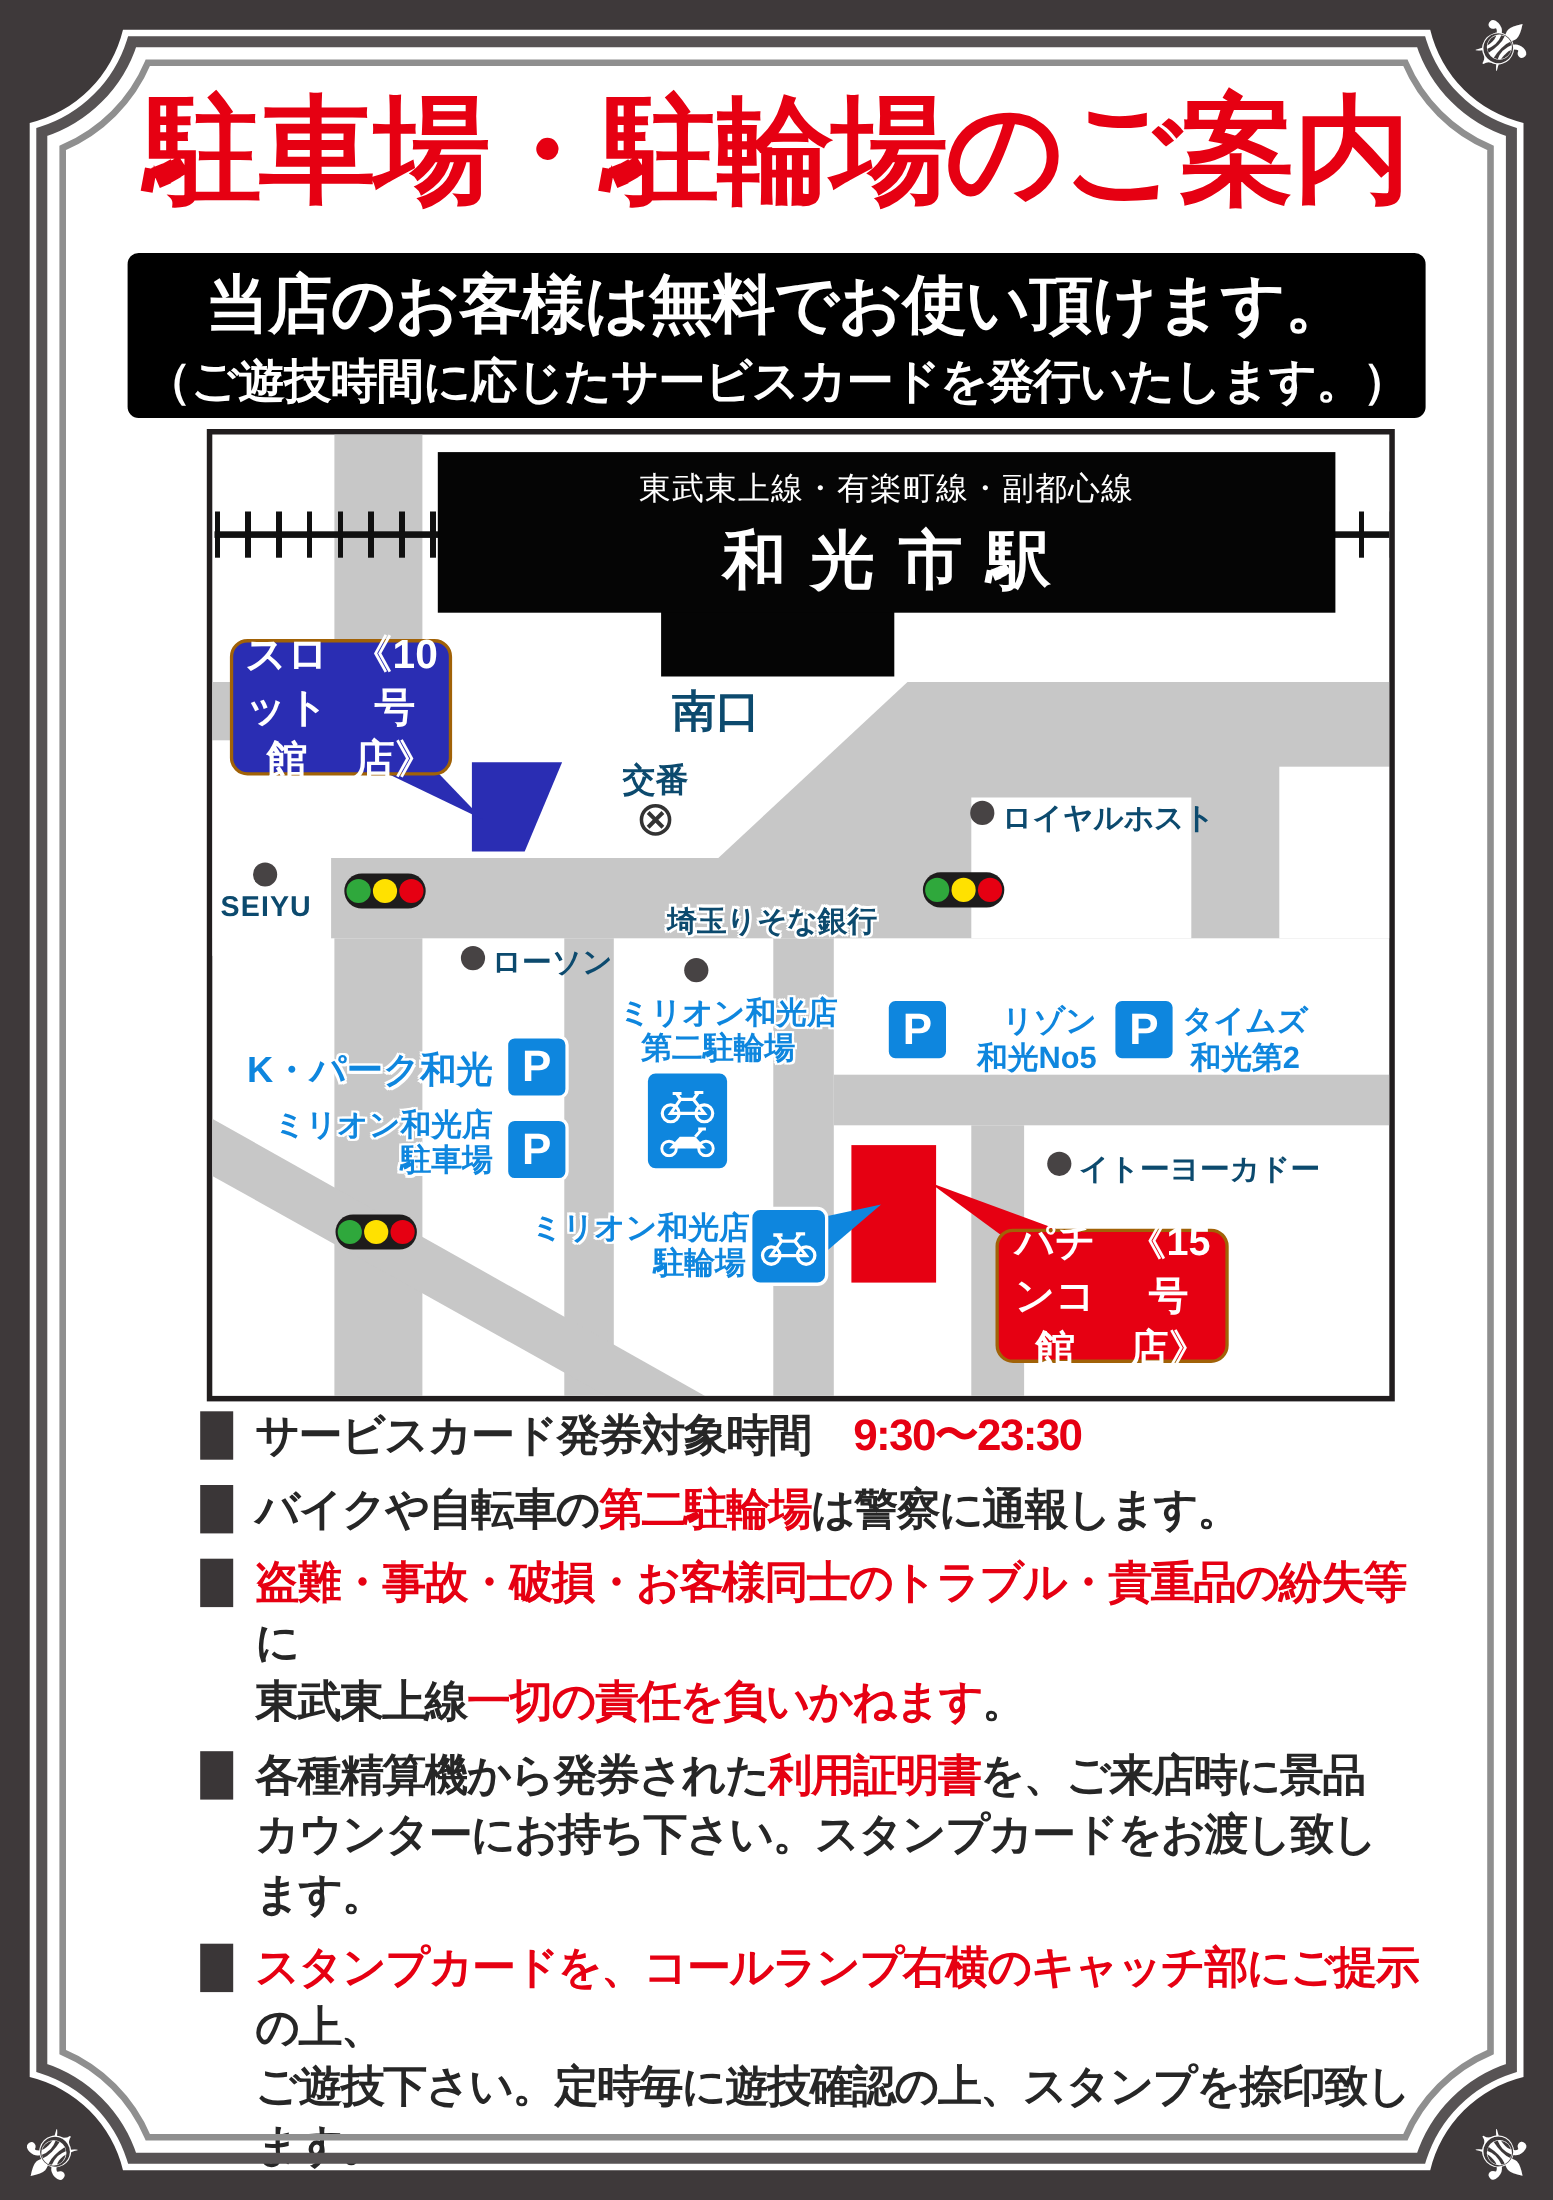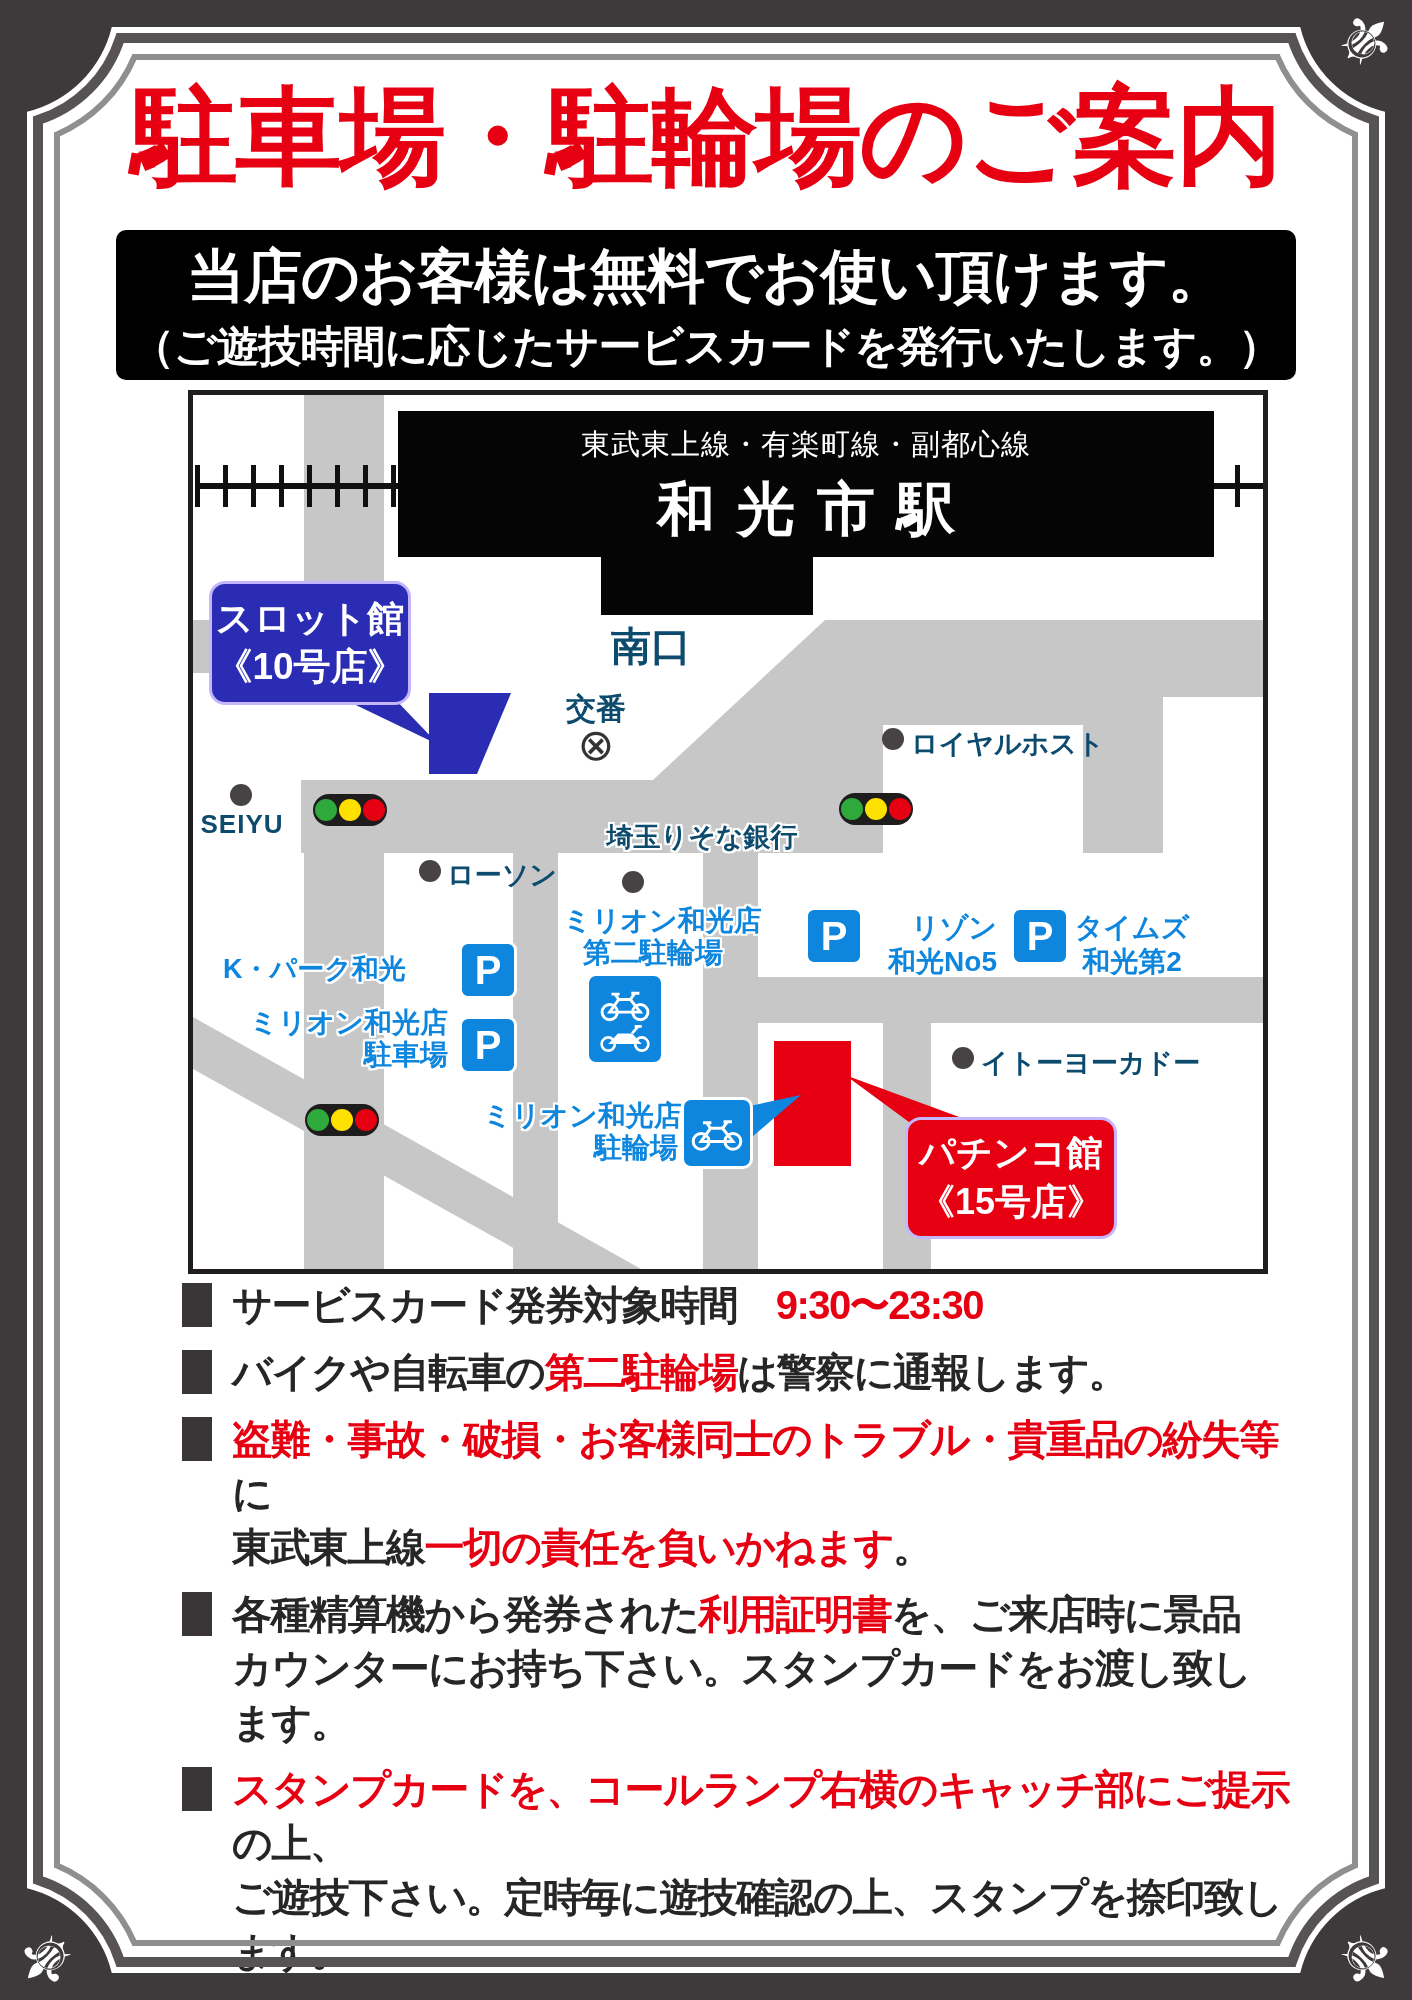--- a/index.html
+++ b/index.html
@@ -35,22 +35,22 @@
   .bluetxt{color:var(--sign-blue);}
   .dot{position:absolute;width:22px;height:22px;border-radius:50%;background:#474344;z-index:6;}
   .tl{position:absolute;width:74px;height:32px;background:#1e1c1c;border-radius:16px;display:flex;
       align-items:center;justify-content:center;gap:2px;z-index:6;}
   .lamp{width:22px;height:22px;border-radius:50%;display:inline-block;}
   .lamp.g{background:var(--traffic-green);} .lamp.y{background:var(--traffic-yellow);} .lamp.r{background:var(--red);}
   .psign{position:absolute;width:52px;height:52px;background:var(--sign-blue);border:3px solid #fff;border-radius:9px;
          color:#fff;font-size:40px;font-weight:bold;display:flex;align-items:center;justify-content:center;z-index:6;}
   .bsign{position:absolute;background:var(--sign-blue);border:3px solid #fff;border-radius:10px;z-index:6;
          display:flex;flex-direction:column;align-items:center;justify-content:center;}
-  .bubble{position:absolute;border:3px solid #c4b5fd;border-radius:16px;color:#fff;font-weight:bold;text-align:center;
-          display:flex;flex-direction:column;align-items:center;justify-content:center;z-index:7;}
+  .bubble{position:absolute;border:3px solid #a16207;border-radius:16px;color:#fff;font-weight:bold;text-align:center;
+          display:flex;flex-direction:row;align-items:center;justify-content:center;z-index:7;}
   #bubble-slot{left:16px;top:186px;width:196px;height:118px;background:var(--deep-blue);font-size:37px;line-height:1.3;}
   #bubble-pachinko{left:712px;top:722px;width:206px;height:116px;background:var(--red);font-size:36px;line-height:1.35;}
   .rail{position:absolute;z-index:2;background:repeating-linear-gradient(90deg,#101010 0 5px,transparent 5px 28px);}
   .rail::after{content:"";position:absolute;left:0;top:18px;width:100%;height:6px;background:#101010;}
   #koban-mark{font-weight:normal;font-size:44px;color:#333;}
   
   #notices{position:absolute;left:150px;top:1278px;width:1140px;z-index:3;}
   .notice{display:flex;gap:20px;margin-bottom:13px;padding-left:32px;}
   .nbullet{flex:none;width:30px;height:44px;background:var(--bullet);margin-top:5px;}
   .ntext{font-size:40px;font-weight:bold;letter-spacing:-1.5px;line-height:1.35;}
@@ -135,21 +135,21 @@
       <span class="lamp g"></span>
         <span class="lamp y"></span>
         <span class="lamp r"></span>
     </div>
     <div class="tl" style="left:112px;top:709px;">
       <span class="lamp g"></span>
         <span class="lamp y"></span>
         <span class="lamp r"></span>
     </div>
 
-    <div class="maplabel bluetxt halo" style="left:30px;top:556px;width:225px;text-align:left;font-size:27px;">K・パーク和光</div>
+    <div class="maplabel bluetxt halo" style="left:30px;top:556px;width:225px;text-align:right;font-size:33px;">K・パーク和光</div>
     <div class="psign" style="left:266px;top:546px;">P</div>
     <div class="maplabel bluetxt halo" style="left:40px;top:612px;width:215px;text-align:right;font-size:28px;line-height:1.15;">
       <div>ミリオン和光店</div>
       <div>駐車場</div>
     </div>
     <div class="psign" style="left:266px;top:621px;">P</div>
 
     <div class="maplabel bluetxt halo" style="left:370px;top:510px;width:180px;text-align:center;font-size:28px;line-height:1.15;">
       <div>ミリオン和光店</div>
       <div>第二駐輪場</div>

